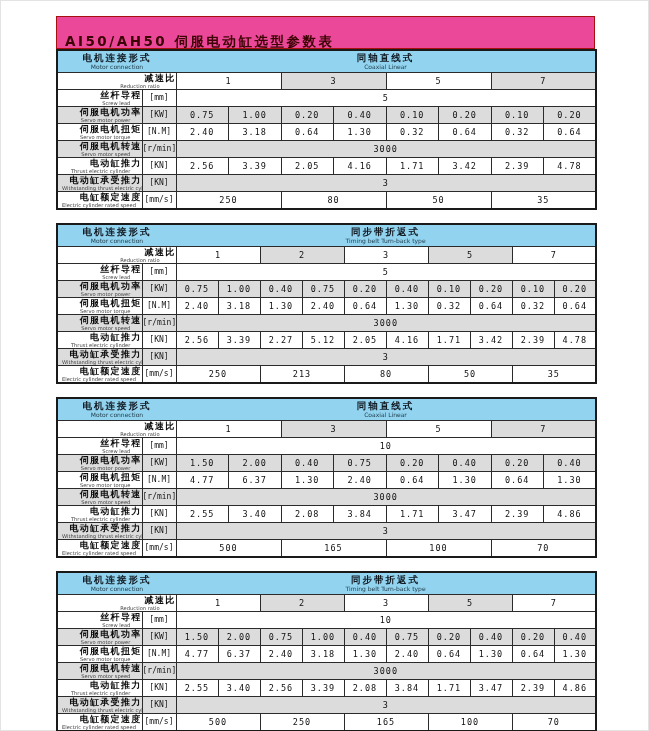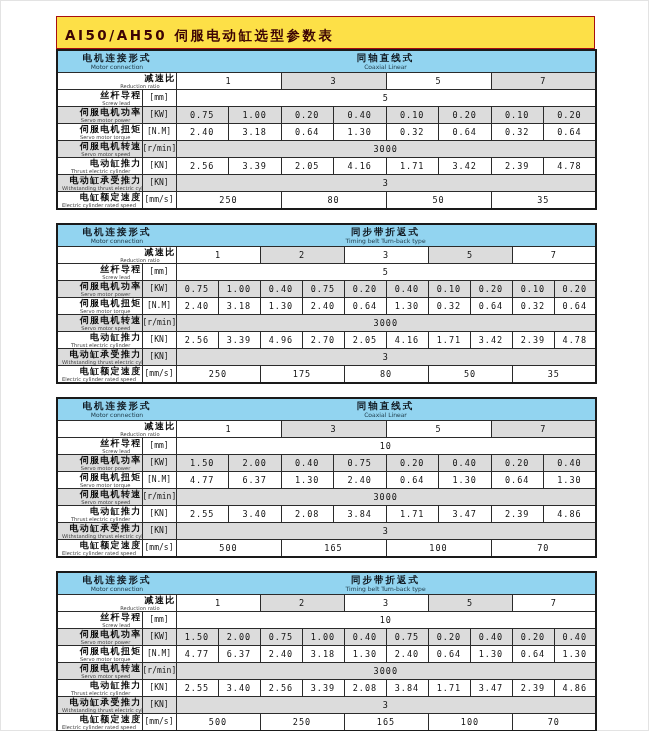--- a/index.html
+++ b/index.html
@@ -8,22 +8,22 @@
     background:#ffffff;
     font-family:"DejaVu Sans", sans-serif;
     position:relative;
     color:#111;
   }
   .page { position:absolute; inset:0; border:1px solid #e3e3e3; box-sizing:border-box; }
 
   
   .title-bar {
     position:absolute; left:55px; top:15px; width:539px; height:33px;
-    background:#fde047; border:1px solid #a80f0f;
-    box-sizing:border-box; padding:10px 8px 0 8px; overflow:hidden;
+    background:#ec4899; border:1px solid #a80f0f;
+    box-sizing:border-box; padding:16px 8px 0 8px; overflow:hidden;
   }
   .title-zh { font-size:13.5px; font-weight:bold; letter-spacing:2.5px; line-height:17px; color:#3c0404; white-space:nowrap; }
   .title-en { font-size:7.5px; letter-spacing:0.5px; line-height:9px; color:#4a0808; white-space:nowrap; }
 
   
   .tbl-slot { position:absolute; left:55px; width:539px; }
   .slot-0 { top:48px; }  .slot-1 { top:222px; }  .slot-2 { top:396px; }  .slot-3 { top:570px; }
 
   table.ptable {
     border-collapse:collapse; table-layout:fixed;
@@ -266,22 +266,22 @@
             <td class="val gray" colspan="10">3000</td>
           </tr>
           <tr class="r-data">
             <td class="lbl">
               <div class="lbl-zh">电动缸推力</div>
               <div class="lbl-en">Thrust electric cylinder</div>
             </td>
             <td class="unit">[KN]</td>
             <td class="val">2.56</td>
             <td class="val">3.39</td>
-            <td class="val">4.96</td>
-            <td class="val">2.70</td>
+            <td class="val">2.27</td>
+            <td class="val">5.12</td>
             <td class="val">2.05</td>
             <td class="val">4.16</td>
             <td class="val">1.71</td>
             <td class="val">3.42</td>
             <td class="val">2.39</td>
             <td class="val">4.78</td>
           </tr>
           <tr class="r-data">
             <td class="lbl gray">
               <div class="lbl-zh">电动缸承受推力</div>
@@ -290,21 +290,21 @@
             <td class="unit gray">[KN]</td>
             <td class="val gray" colspan="10">3</td>
           </tr>
           <tr class="r-data">
             <td class="lbl">
               <div class="lbl-zh">电缸额定速度</div>
               <div class="lbl-en">Electric cylinder rated speed</div>
             </td>
             <td class="unit">[mm/s]</td>
             <td class="val" colspan="2">250</td>
-            <td class="val" colspan="2">175</td>
+            <td class="val" colspan="2">213</td>
             <td class="val" colspan="2">80</td>
             <td class="val" colspan="2">50</td>
             <td class="val" colspan="2">35</td>
           </tr>
         </tbody>
       </table>
     </div>
   <div class="tbl-slot slot-2">
       <table class="ptable">
         <colgroup>

